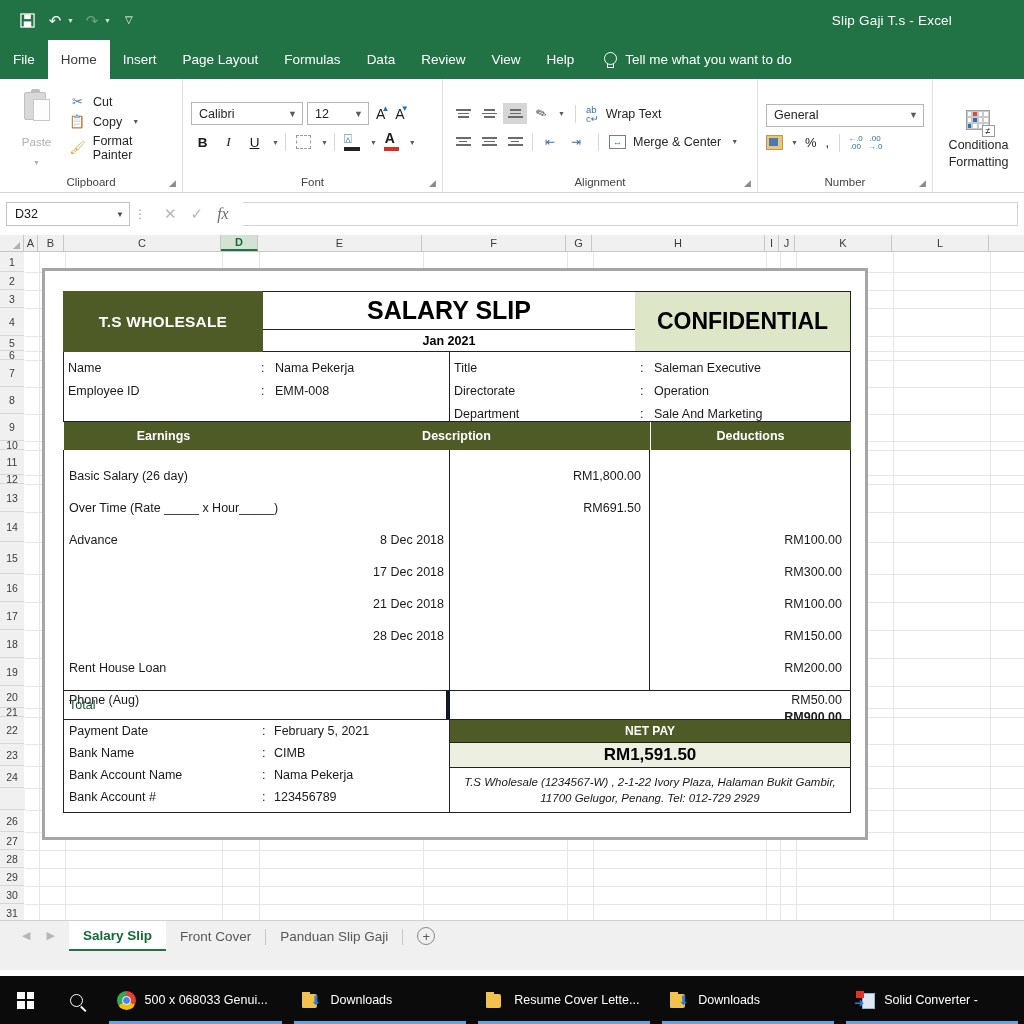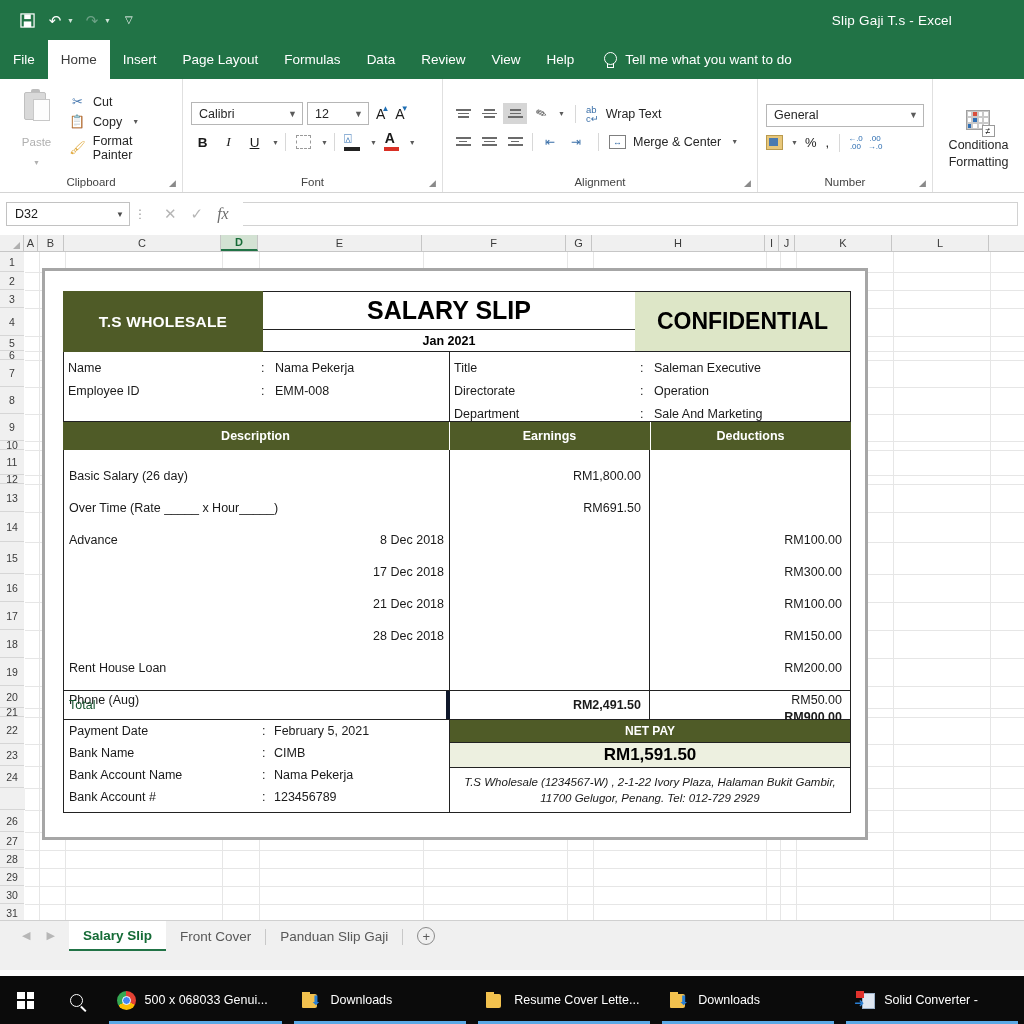--- a/index.html
+++ b/index.html
@@ -774,22 +774,22 @@
         </div>
         <div class="info-line">
           <span class="info-label">Department</span>
           <span class="info-colon">:</span>
           <span class="info-val">Sale And Marketing</span>
         </div>
       </div>
     </div>
 
     <div class="tbl-head">
+      <div class="th th-earn">Earnings</div>
       <div class="th th-desc">Description</div>
-      <div class="th th-earn">Earnings</div>
       <div class="th th-ded">Deductions</div>
     </div>
 
     <div class="tbl-body">
       <div class="col-desc" id="col-desc">
           <div class="lrow">
             <span class="d-name">Basic Salary (26 day)</span>
             <span class="d-date"></span>
           </div>
           <div class="lrow">
@@ -838,21 +838,20 @@
           <div class="vrow">RM300.00</div>
           <div class="vrow">RM100.00</div>
           <div class="vrow">RM150.00</div>
           <div class="vrow">RM200.00</div>
           <div class="vrow">RM50.00</div>
         </div>
     </div>
 
     <div class="tbl-total">
       <div class="tot-desc">Total</div>
-      <div class="tot-earn">RM2,491.50</div>
       <div class="tot-ded">RM900.00</div>
     </div>
 
     <div class="pay-row">
       <div class="pay-left" id="pay-left">
           <div class="pay-line">
             <span class="pay-label">Payment Date</span>
             <span class="pay-colon">:</span>
             <span>February 5, 2021</span>
           </div>

